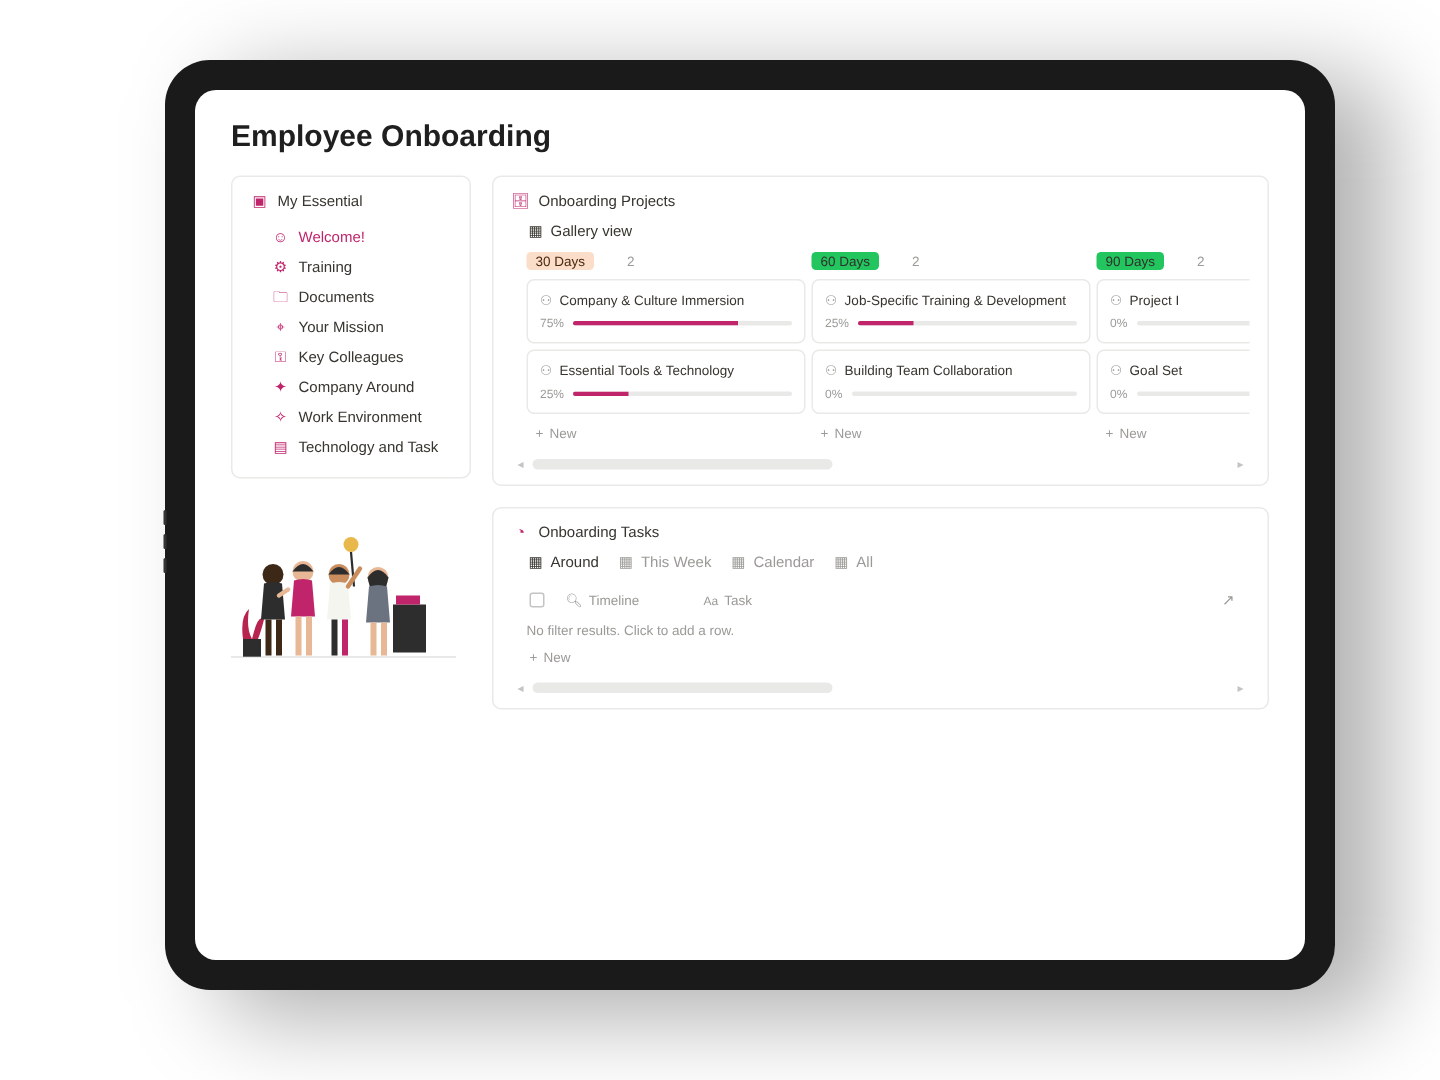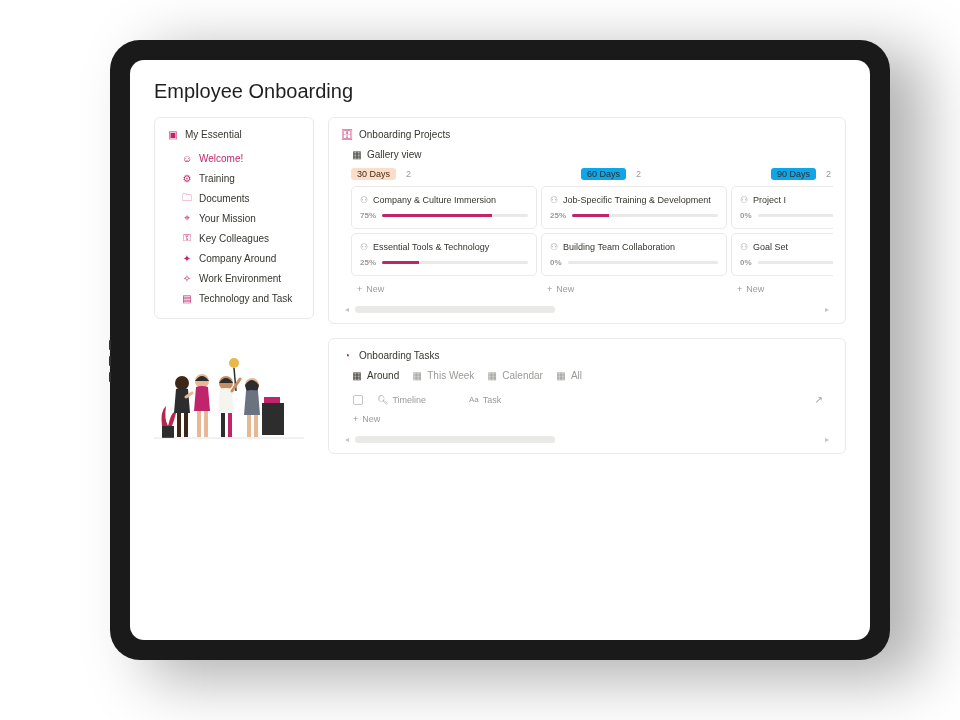--- a/index.html
+++ b/index.html
@@ -51,21 +51,21 @@
     height: 100%;
     background: #fff;
     border-radius: 14px;
     padding: 20px 24px;
     overflow: hidden;
     font-size: 10px;
     color: #37352f;
   }
   .page-title {
     font-size: 20px;
-    font-weight: 400;
+    font-weight: 700;
     margin-bottom: 14px;
     color: #1f1f1f;
   }
   .layout {
     display: flex;
     gap: 14px;
   }
   .sidebar {
     width: 160px;
     flex-shrink: 0;
@@ -148,31 +148,31 @@
     padding-left: 10px;
   }
   .gallery-col {
     width: 190px;
     flex-shrink: 0;
     padding-right: 4px;
   }
   .col-header {
     display: flex;
     align-items: center;
-    gap: 10px;
+    gap: 22px;
     margin-bottom: 6px;
   }
   .tag {
     font-size: 9px;
     padding: 1px 6px;
     border-radius: 3px;
     font-weight: 400;
   }
   .tag-orange { background: #fadec9; color: #49290e; }
-  .tag-grey { background: #0ea5e9; color: #32302c; margin-left: 40px; }
+  .tag-grey { background: #22c55e; color: #32302c; }
   .count { font-size: 9px; color: #9b9a97; }
   .gcard {
     border: 1px solid #e9e9e7;
     border-radius: 5px;
     padding: 8px;
     margin-bottom: 4px;
     cursor: pointer;
     background: #fff;
   }
   .gcard-title {
@@ -184,21 +184,20 @@
     margin-bottom: 6px;
     white-space: nowrap;
     overflow: hidden;
   }
   .progress-row {
     display: flex;
     align-items: center;
     gap: 6px;
     font-size: 8px;
     color: #9b9a97;
-    font-weight: bold;
   }
   .progress-bar {
     flex: 1;
     height: 3px;
     background: #e9e9e7;
     border-radius: 2px;
     overflow: hidden;
   }
   .progress-fill {
     height: 100%;
@@ -518,20 +517,21 @@
             <div class="th-timeline">
               <span>🔍︎</span>
               <span>Timeline</span>
             </div>
             <div class="th-task">
               <span style="font-size:8px">Aa</span>
               <span>Task</span>
             </div>
             <span class="expand-icon">↗</span>
           </div>
+          <div class="empty-msg">No filter results. Click to add a row.</div>
           <div class="new-btn" style="margin-left:6px">
             <span>+</span>
             <span>New</span>
           </div>
           <div class="scroll-track">
             <span class="scroll-arrow">◂</span>
             <div class="scroll-thumb"></div>
             <span class="scroll-arrow" style="margin-left:auto">▸</span>
           </div>
         </div>

